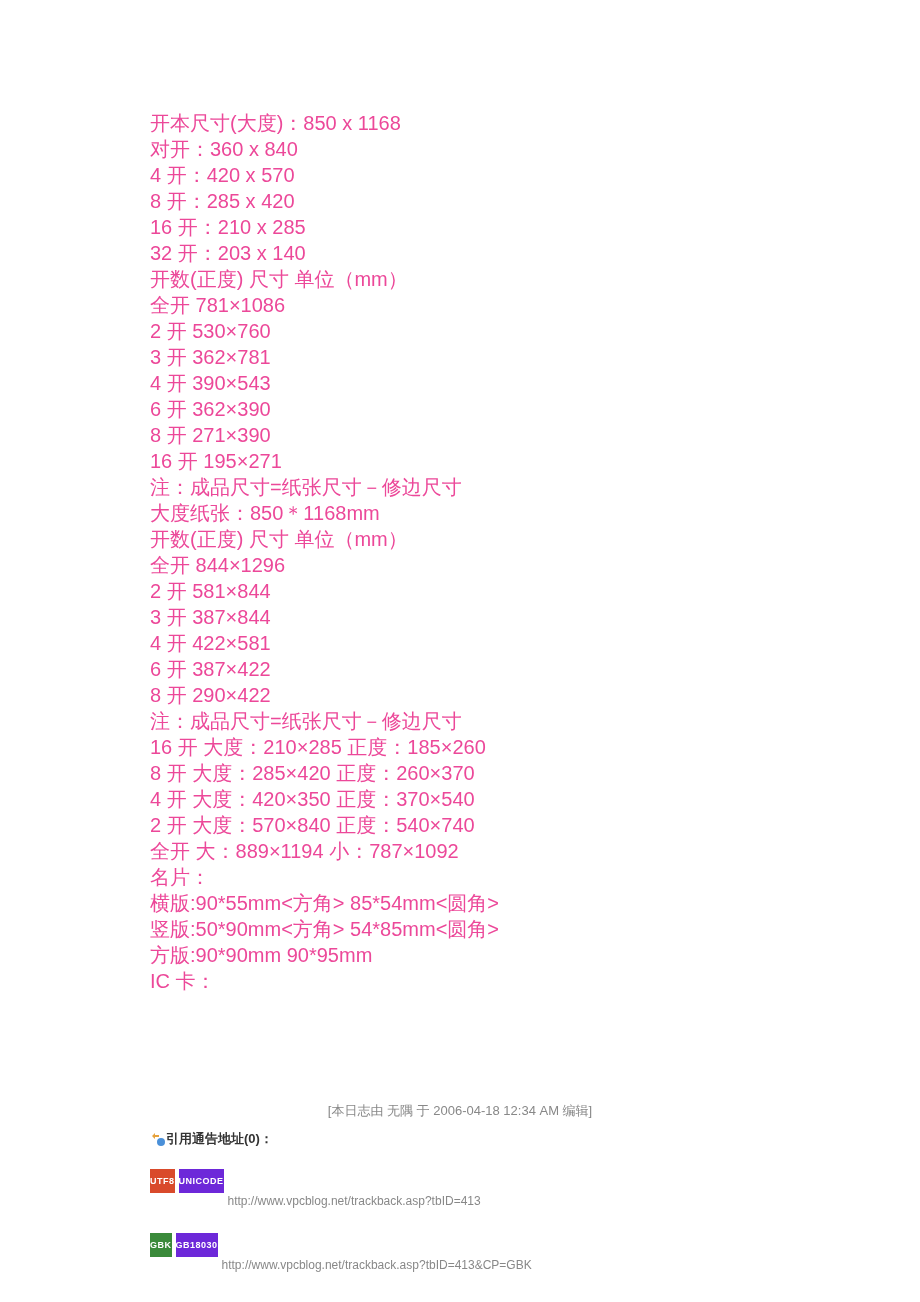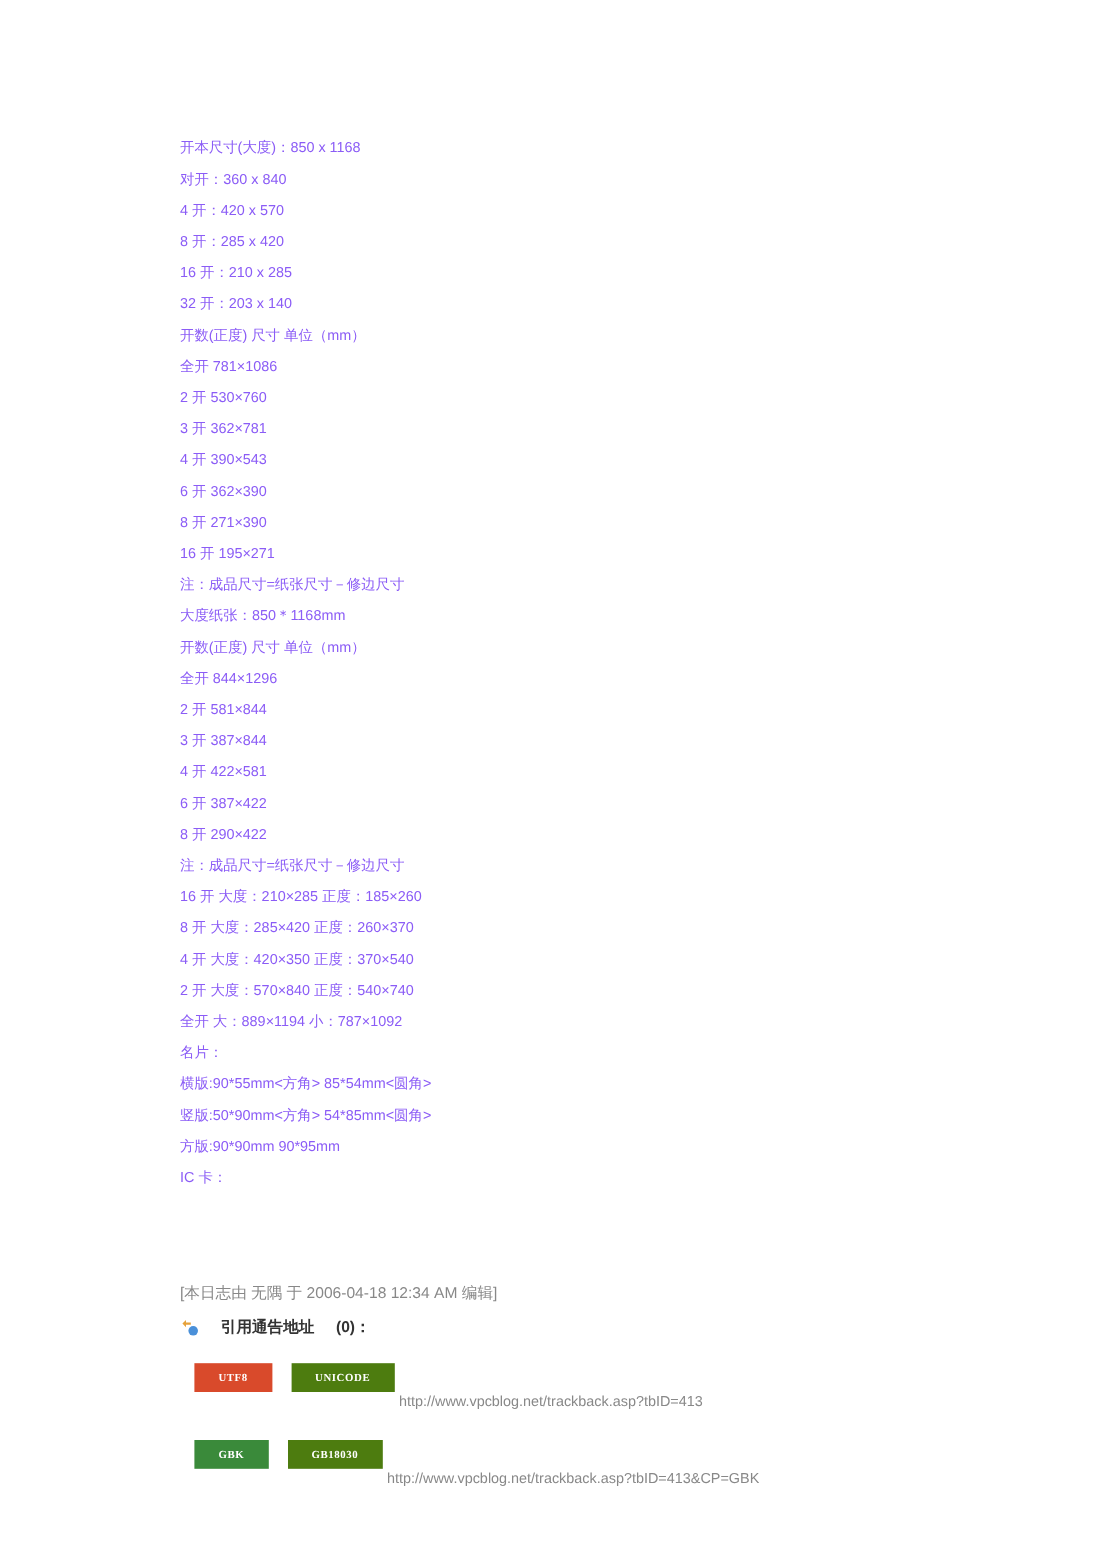--- a/index.html
+++ b/index.html
@@ -4,66 +4,65 @@
   <style>
     * { margin: 0; padding: 0; box-sizing: border-box; }
     body {
       font-family: "Microsoft YaHei", Arial, sans-serif;
       background: #fff;
       color: #333;
       width: 920px;
       padding: 110px 150px 50px 150px;
     }
     .content-line {
-      font-size: 12px;
+      font-size: 20px;
       line-height: 26px;
-      color: #8b5cf6;
+      color: #ec4899;
     }
     .edit-note {
-      text-align: left;
+      text-align: center;
       font-size: 13px;
       color: #888;
-      margin-top: 75px;
+      margin-top: 108px;
       margin-bottom: 10px;
     }
     .trackback-header {
       font-size: 13px;
       font-weight: bold;
       color: #333;
       display: flex;
       align-items: center;
-      gap: 18px;
+      gap: 0;
     }
     .trackback-icon {
       width: 16px;
       height: 16px;
       display: inline-block;
       position: relative;
     }
     .trackback-icon svg { width: 16px; height: 16px; }
     .trackback-row {
       font-size: 12px;
       line-height: 22px;
       display: flex;
       align-items: center;
       gap: 4px;
       margin-top: 2px;
     }
     .badge {
       display: inline-block;
       font-size: 9px;
-      font-family: Liberation Serif, serif;
-      padding: 1px 20px;
+      font-family: Liberation Sans, sans-serif;
+      padding: 1px 0;
       color: #fff;
       font-weight: bold;
       letter-spacing: 0.5px;
-      margin-left: 12px;
     }
     .badge-red { background: #d94a2b; }
-    .badge-gray { background: #4d7c0f; }
+    .badge-gray { background: #6d28d9; }
     .badge-green { background: #3a8a3a; }
     .trackback-url {
       color: #888;
       font-size: 12px;
       margin-top: 40px;
     }
   </style>
 </head>
 <body>
 

